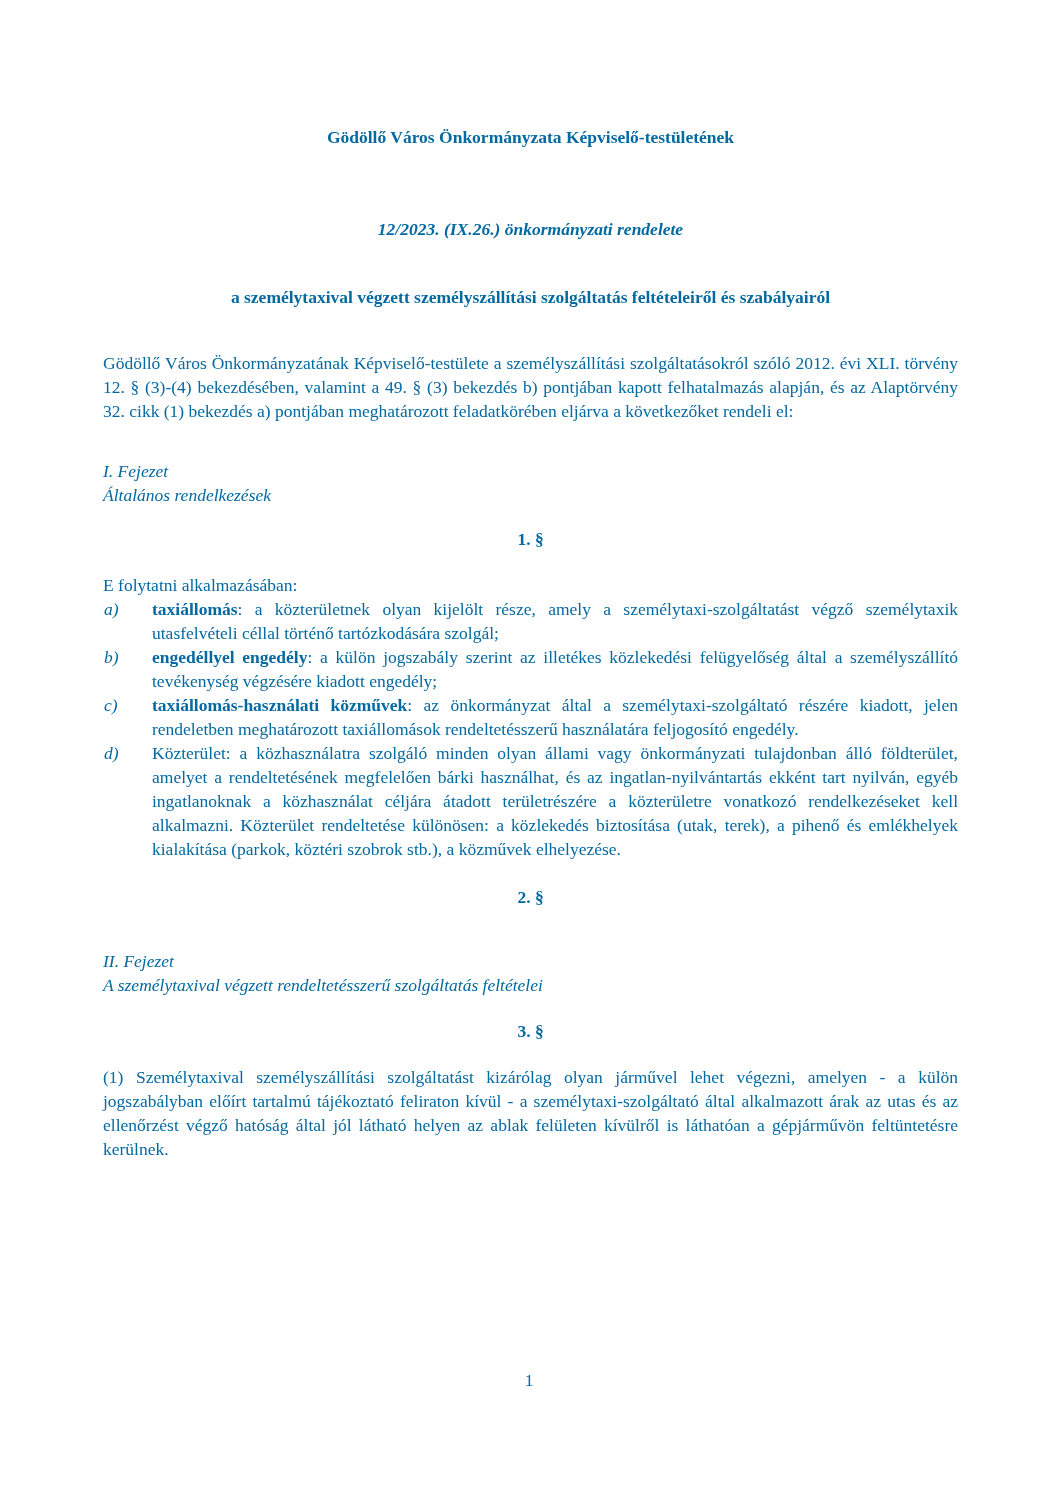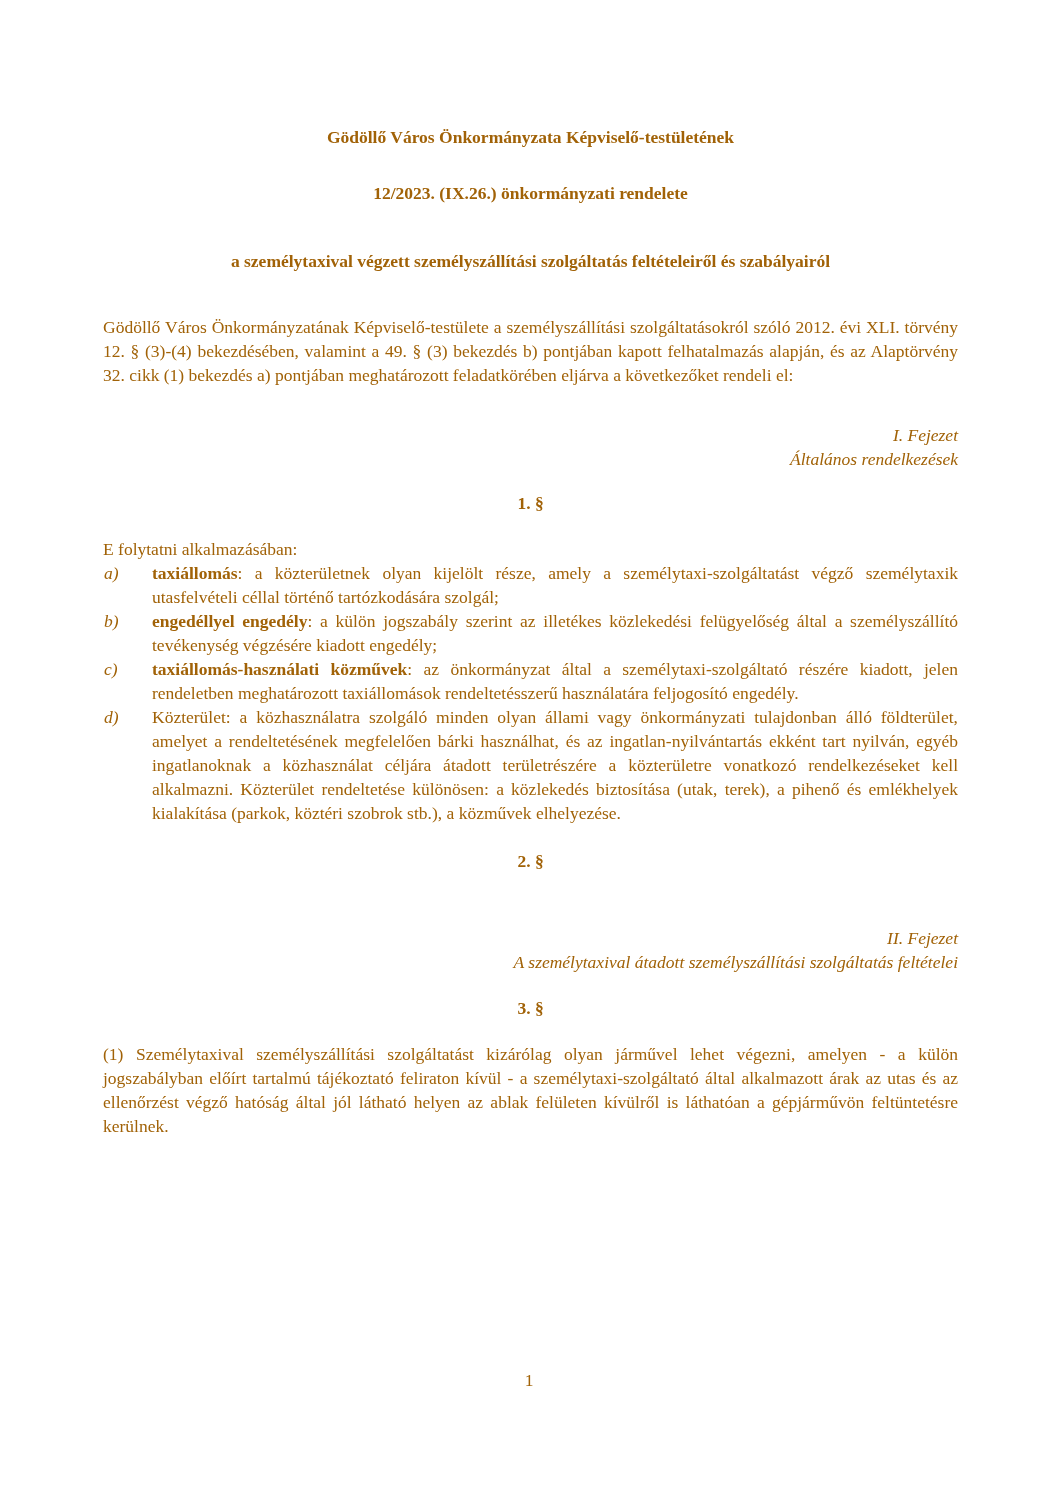--- a/index.html
+++ b/index.html
@@ -6,47 +6,47 @@
     margin: 0;
     padding: 0;
     background: #808080;
   }
   .page {
     position: relative;
     width: 1058px;
     height: 1497px;
     margin: 0 auto;
     background: #ffffff;
-    color: #a16207;
+    color: #0369a1;
     font-family: "Liberation Serif", "DejaVu Serif", serif;
     font-size: 17.5px;
     line-height: 24px;
     overflow: hidden;
   }
   .content {
     padding: 125px 100px 0 103px;
   }
   p { margin: 0; }
   .h-center {
     text-align: center;
     font-weight: bold;
   }
-  .h2 { margin-top: 32px; }
+  .h2 { margin-top: 68px; font-style: italic; }
   .h3 { margin-top: 44px; }
   .preamble {
     margin-top: 42px;
     text-align: justify;
   }
   .chapter-heading {
     margin-top: 36px;
-    text-align: right;
+    text-align: left;
     font-style: italic;
     font-weight: normal;
   }
-  .chapter-heading-2 { margin-top: 53px; }
+  .chapter-heading-2 { margin-top: 40px; }
   .section-number {
     margin-top: 20px;
     text-align: center;
     font-weight: bold;
   }
   .sn-2 { margin-top: 24px; }
   .sn-3 { margin-top: 22px; }
   .intro { margin-top: 22px; }
   .body-par {
     margin-top: 24px;
@@ -109,21 +109,21 @@
         <span class="marker">c)</span><span class="term">taxiállomás-használati közművek</span><span>: az önkormányzat által a személytaxi-szolgáltató részére kiadott, jelen rendeletben meghatározott taxiállomások rendeltetésszerű használatára feljogosító engedély.</span>
       </div>
       <div class="item">
         <span class="marker">d)</span><span class="term term-upright">Közterület</span><span>: a közhasználatra szolgáló minden olyan állami vagy önkormányzati tulajdonban álló földterület, amelyet a rendeltetésének megfelelően bárki használhat, és az ingatlan-nyilvántartás ekként tart nyilván, egyéb ingatlanoknak a közhasználat céljára átadott területrészére a közterületre vonatkozó rendelkezéseket kell alkalmazni. Közterület rendeltetése különösen: a közlekedés biztosítása (utak, terek), a pihenő és emlékhelyek kialakítása (parkok, köztéri szobrok stb.), a közművek elhelyezése.</span>
       </div>
     </div>
 
     <p class="section-number sn-2">2. §</p>
 
 
-    <p class="chapter-heading chapter-heading-2"><span>II. Fejezet</span><br><span>A személytaxival átadott személyszállítási szolgáltatás feltételei</span></p>
+    <p class="chapter-heading chapter-heading-2"><span>II. Fejezet</span><br><span>A személytaxival végzett rendeltetésszerű szolgáltatás feltételei</span></p>
 
     <p class="section-number sn-3">3. §</p>
 
     <p class="body-par body-par-3">(1) Személytaxival személyszállítási szolgáltatást kizárólag olyan járművel lehet végezni, amelyen - a külön jogszabályban előírt tartalmú tájékoztató feliraton kívül - a személytaxi-szolgáltató által alkalmazott árak az utas és az ellenőrzést végző hatóság által jól látható helyen az ablak felületen kívülről is láthatóan a gépjárművön feltüntetésre kerülnek.</p>
 
   </div>
 
   <div class="page-number">1</div>
 </div>
 

